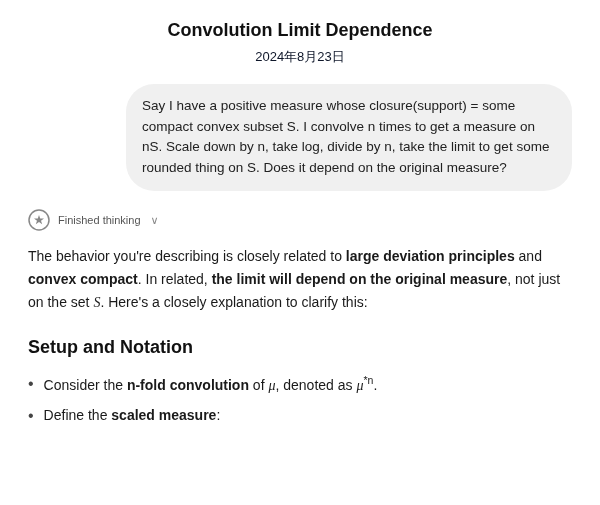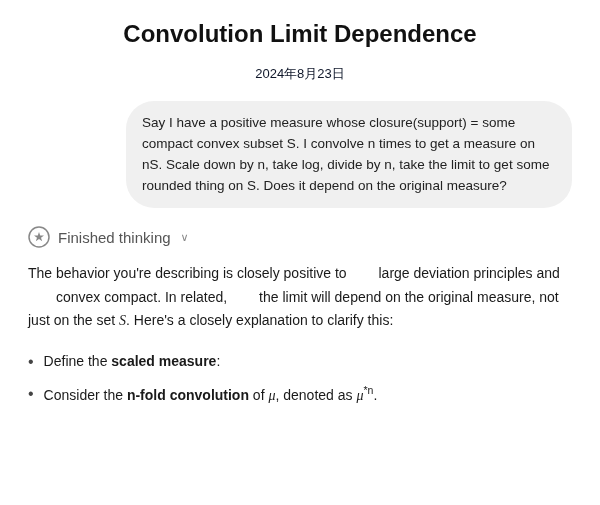--- a/index.html
+++ b/index.html
@@ -11,25 +11,25 @@
       width: 600px;
       min-height: 505px;
       overflow-y: auto;
     }
 
     .page-container {
       padding: 20px 28px 24px 28px;
     }
 
     .page-title {
-      font-size: 24px;
+      font-size: 18px;
       font-weight: 700;
       text-align: center;
       color: #111;
-      margin-bottom: 16px;
+      margin-bottom: 6px;
       line-height: 1.2;
     }
 
     .date-line {
       font-size: 13px;
       color: #0f172a;
       text-align: center;
       margin-bottom: 18px;
     }
 
@@ -71,42 +71,41 @@
       align-items: center;
       justify-content: center;
     }
 
     .ai-avatar svg {
       width: 22px;
       height: 22px;
     }
 
     .thinking-label {
-      font-size: 15px;
+      font-size: 11px;
       color: #555;
       font-weight: 500;
     }
 
     .chevron-icon {
       color: #888;
       font-size: 11px;
       margin-left: 2px;
     }
 
     
     .response-text {
       font-size: 14px;
       line-height: 1.65;
       color: #1a1a1a;
       margin-bottom: 18px;
     }
 
     .response-text b, .response-text strong {
-      font-weight: 400;
-      margin-left: 28px;
+      font-weight: 700;
     }
 
     .response-text em, .response-text i {
       font-style: italic;
     }
 
     
     .section-heading {
       font-size: 18px;
       font-weight: 700;
@@ -166,27 +165,28 @@
         <svg viewBox="0 0 22 22" fill="none" xmlns="http://www.w3.org/2000/svg">
           <circle cx="11" cy="11" r="10" stroke="#888" stroke-width="1.5" fill="none"></circle>
           <path d="M11 6 L12.2 9.5 L16 9.5 L13 11.8 L14.2 15.3 L11 13 L7.8 15.3 L9 11.8 L6 9.5 L9.8 9.5 Z" fill="#888" stroke="none"></path>
         </svg>
       </div>
       <span class="thinking-label">Finished thinking</span>
       <span class="chevron-icon">∨</span>
     </div>
 
     <p class="response-text">
-      <span>The behavior you're describing is closely positive to </span><strong>large deviation principles</strong><span> and </span><strong>convex compact</strong><span>. In related, </span><strong>the limit will depend on the original measure</strong><span>, not just on the set </span><em class="math">S</em><span>. Here's a closely explanation to clarify this:</span>
+      <span>The behavior you're describing is closely related to </span><strong>large deviation principles</strong><span> and </span><strong>convex compact</strong><span>. In related, </span><strong>the limit will depend on the original measure</strong><span>, not just on the set </span><em class="math">S</em><span>. Here's a closely explanation to clarify this:</span>
     </p>
 
+    <h2 class="section-heading">Setup and Notation</h2>
 
     <ul class="bullet-list">
       <li>
-        <span>Define the <strong>scaled measure</strong>:</span>
+        <span>Consider the <strong>n-fold convolution</strong> of <em class="math">μ</em>, denoted as <em class="math">μ</em><sup>*n</sup>.</span>
       </li>
       <li>
-        <span>Consider the <strong>n-fold convolution</strong> of <em class="math">μ</em>, denoted as <em class="math">μ</em><sup>*n</sup>.</span>
+        <span>Define the <strong>scaled measure</strong>:</span>
       </li>
     </ul>
 
   </div>
 </div>
 
 </body></html>

